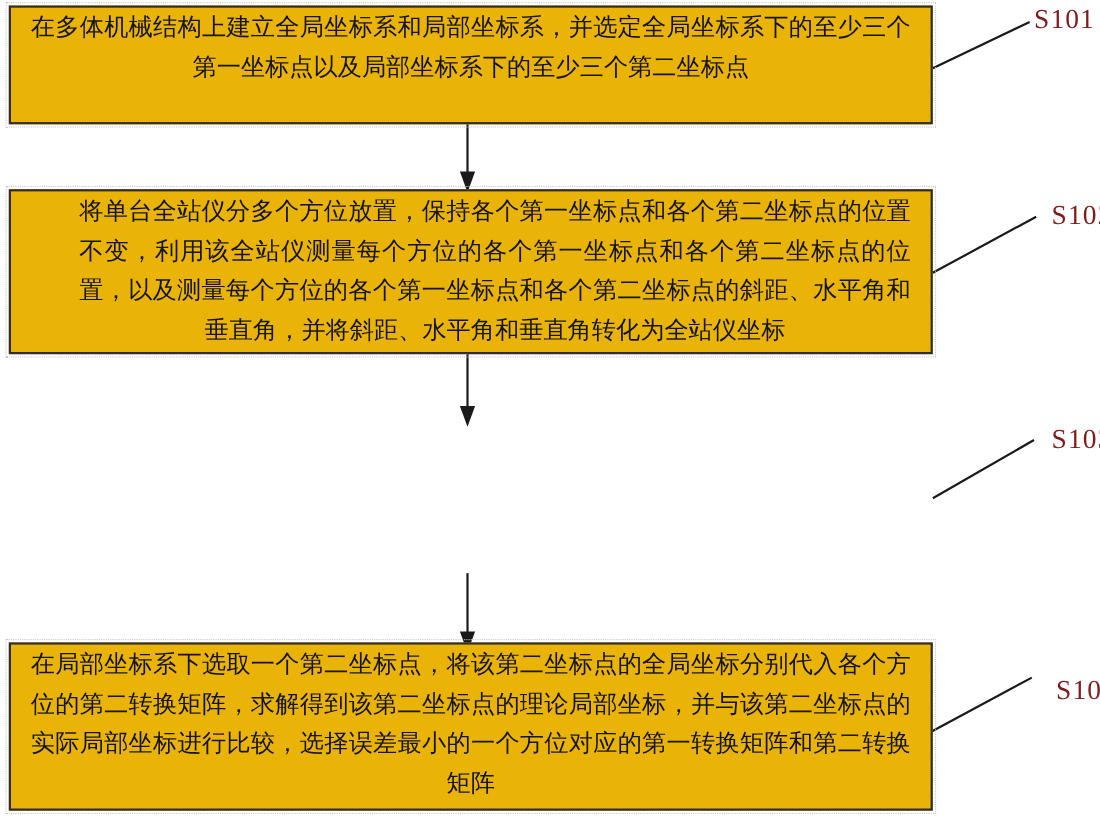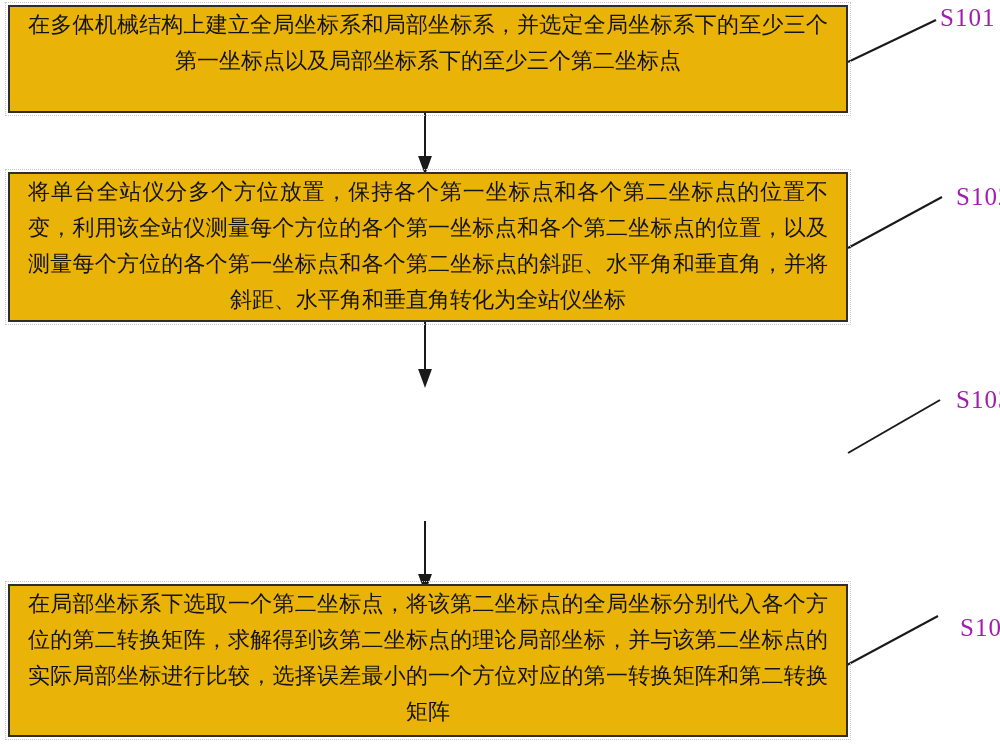--- a/index.html
+++ b/index.html
@@ -40,28 +40,28 @@
     padding: 0 18px;
     width: 100%;
     font-size: 22px;
     line-height: 36px;
     color: #141414;
     text-align: justify;
     text-align-last: center;
     text-justify: inter-character;
   }
   .box-1 { top: 5px;   height: 108px; }
-  .box-2 { top: 172px; height: 150px; }
+  .box-2 { top: 172px; height: 150px; padding-left: 44px; }
   .box-3 { top: 385px; height: 136px; }
   .box-3 p { line-height: 33px; }
   .box-4 { top: 584px; height: 153px; }
   .step-label {
     position: absolute;
     font-size: 25px;
-    color: #a21caf;
+    color: #7f1d1d;
     letter-spacing: 1px;
     white-space: nowrap;
   }
   .label-1 { left: 940px; top: 4px;   }
   .label-2 { left: 956px; top: 183px; }
   .label-3 { left: 956px; top: 386px; }
   .label-4 { left: 942px; top: 614px; margin-left: 18px; }
 </style>
 </head>
 <body>

